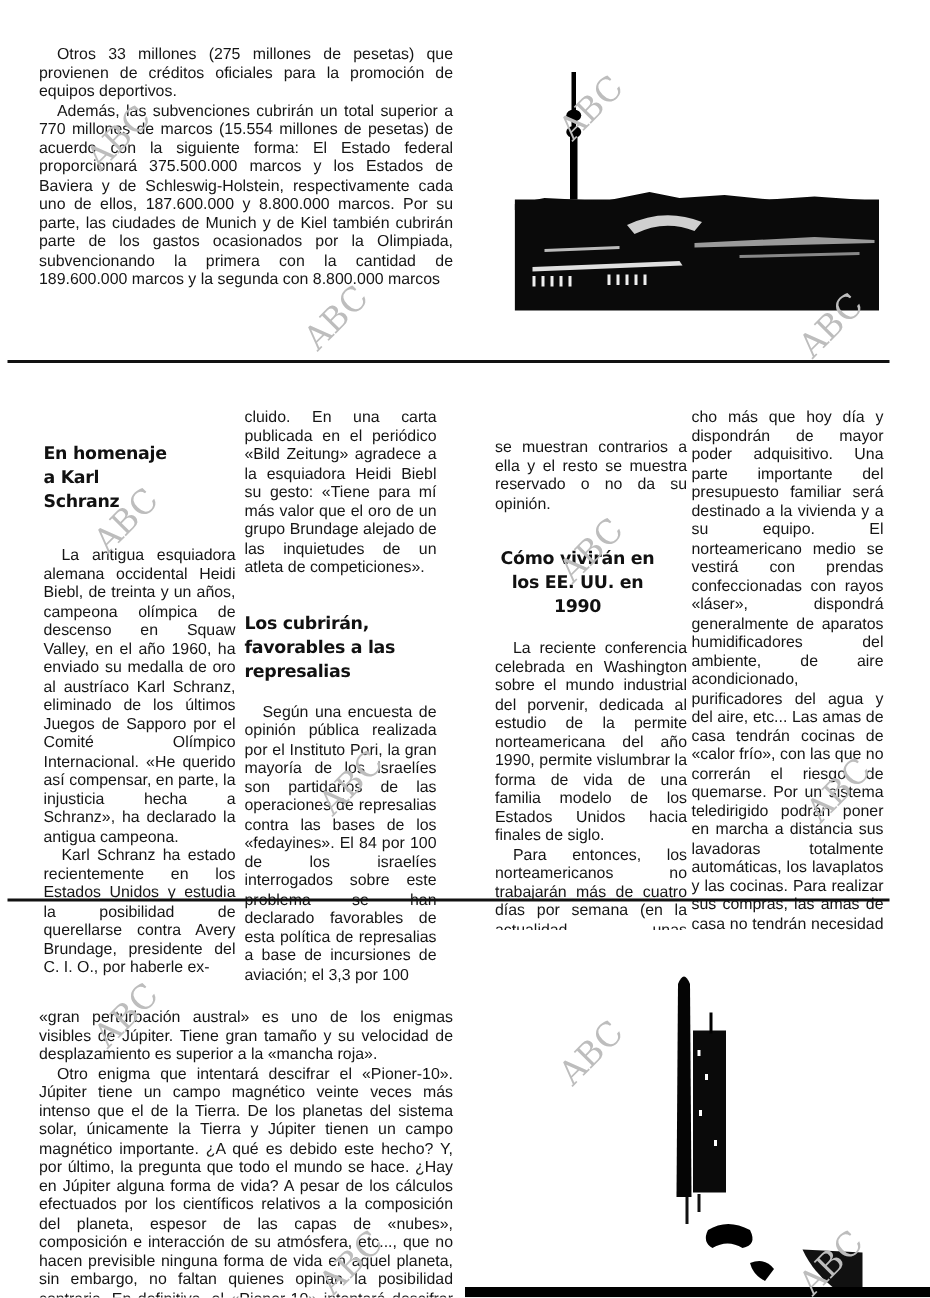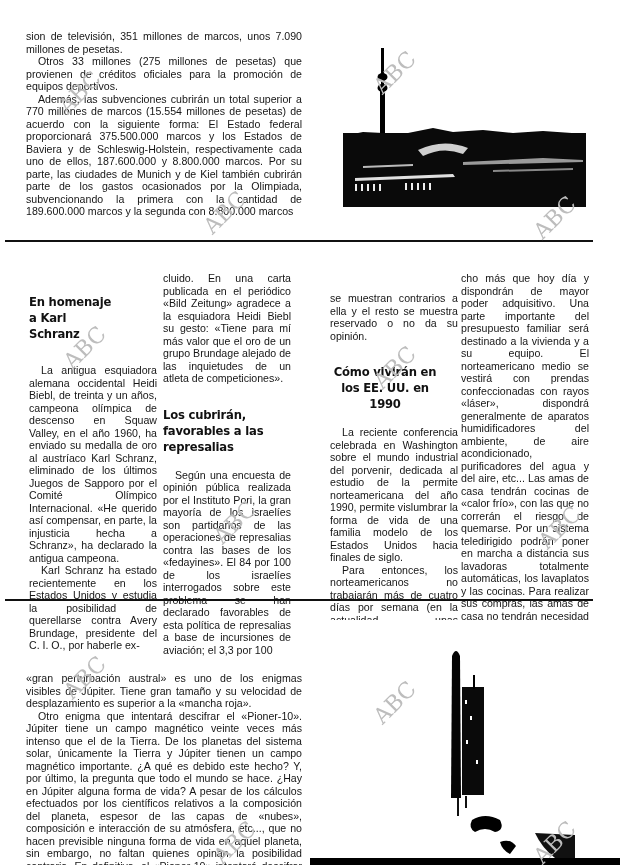--- a/index.html
+++ b/index.html
@@ -12,21 +12,20 @@
        font-size: 11.6px; line-height: 16px; color: #111; letter-spacing: -0.2px; }
   .rule { position: absolute; left: 5px; width: 588px; height: 2px; background: #111; }
   .photo { position: absolute; overflow: hidden; }
   .wm { position: absolute; font-family: "DejaVu Serif", serif; font-size: 22px;
         color: #bdbdbd; transform: rotate(-45deg); pointer-events: none; }
 </style>
 </head>
 <body>
 
 <div class="block" style="left:26px; top:30px; width:276px;">
-  <p>sion de televisión, 351 millones de marcos, unos 7.090 millones de pesetas.</p>
   <p class="ind">Otros 33 millones (275 millones de pesetas) que provienen de créditos oficiales para la promoción de equipos deportivos.</p>
   <p class="ind">Además, las subvenciones cubrirán un total superior a 770 millones de marcos (15.554 millones de pesetas) de acuerdo con la siguiente forma: El Estado federal proporcionará 375.500.000 marcos y los Estados de Baviera y de Schleswig-Holstein, respectivamente cada uno de ellos, 187.600.000 y 8.800.000 marcos. Por su parte, las ciudades de Munich y de Kiel también cubrirán parte de los gastos ocasionados por la Olimpiada, subvencionando la primera con la cantidad de 189.600.000 marcos y la segunda con 8.800.000 marcos</p>
 </div>
 
 <div class="photo" style="left:343px; top:40px; width:245px; height:175px;">
   <svg width="245" height="175" viewBox="0 0 245 175">
     <rect x="0" y="0" width="245" height="175" fill="#ffffff"></rect>
 
     <rect x="38" y="8" width="3" height="40" fill="#000"></rect>
     <ellipse cx="39.5" cy="37" rx="5" ry="4" fill="#000"></ellipse>

